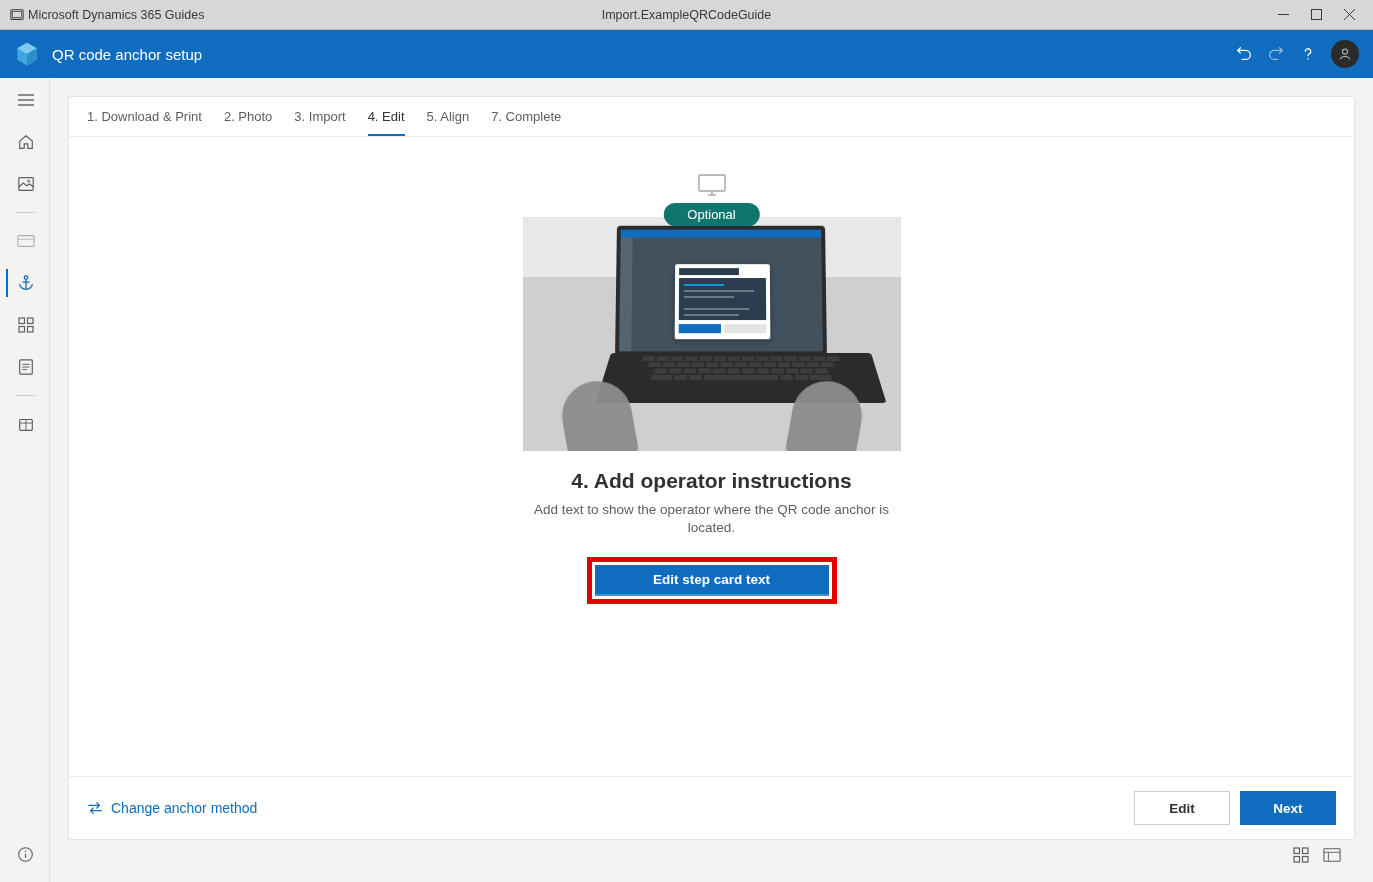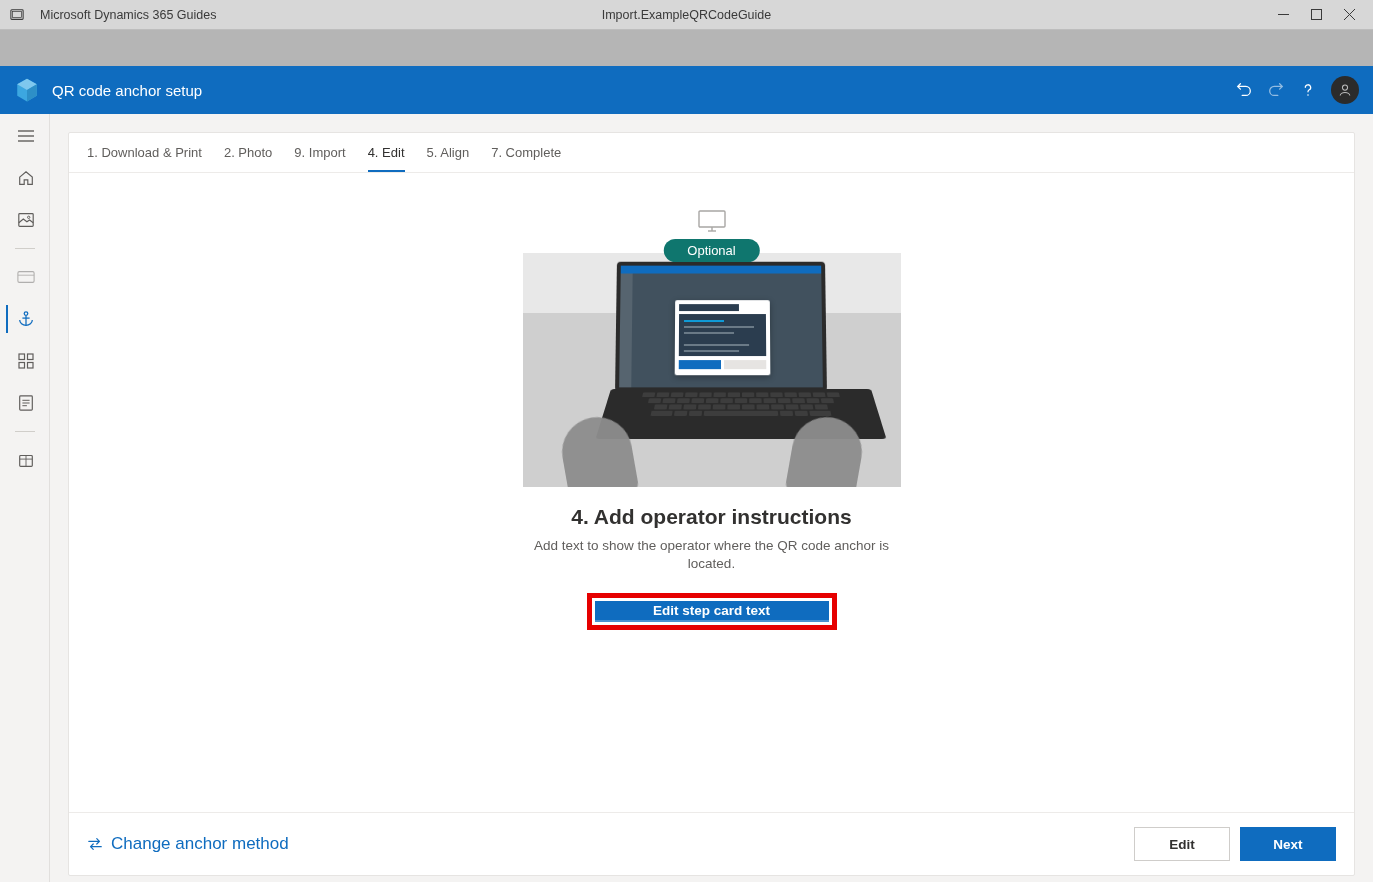--- a/index.html
+++ b/index.html
@@ -17,21 +17,21 @@
     background: #d7d7d7;
     border-bottom: 1px solid #bdbdbd;
     display: flex;
     align-items: center;
     position: relative;
   }
   .title-bar-left {
     display: flex;
     align-items: center;
     padding-left: 10px;
-    gap: 16px;
+    gap: 4px;
     color: #3a3a3a;
     font-size: 12.5px;
   }
   .title-bar-center {
     position: absolute;
     left: 50%;
     transform: translateX(-50%);
     color: #3a3a3a;
     font-size: 12.5px;
   }
@@ -43,21 +43,20 @@
     padding-right: 18px;
     color: #3a3a3a;
   }
   .app-header {
     height: 48px;
     background: #0f6cbf;
     display: flex;
     align-items: center;
     padding: 0 14px;
     color: #fff;
-    margin-top: 36px;
   }
   .app-header-title {
     font-size: 15px;
     font-weight: 500;
     margin-left: 12px;
   }
   .app-header-right {
     margin-left: auto;
     display: flex;
     align-items: center;
@@ -233,39 +232,39 @@
     max-width: 360px;
     line-height: 1.35;
   }
   .edit-btn-wrap {
     margin-top: 20px;
     border: 5px solid #e60000;
     padding: 3px;
   }
   .edit-btn {
     width: 234px;
-    height: 21px;
+    height: 31px;
     background: #0f6cbf;
     color: #fff;
     border: none;
     font-size: 13.5px;
     font-weight: 600;
     cursor: pointer;
     border-bottom: 2px solid rgba(255,255,255,0.25);
   }
   .card-footer {
     display: flex;
     align-items: center;
     padding: 14px 18px;
     border-top: 1px solid #edebe9;
     margin-top: auto;
   }
   .change-anchor {
     color: #0f6cbf;
-    font-size: 17px;
+    font-size: 14px;
     display: flex;
     align-items: center;
     gap: 8px;
     cursor: pointer;
     text-align: center;
   }
   .footer-right {
     margin-left: auto;
     display: flex;
     gap: 10px;
@@ -431,21 +430,21 @@
           <line x1="10" y1="9" x2="10" y2="14" stroke="#605e5c" stroke-width="1.4"></line>
         </svg>
     </div>
   </div>
 
   <div class="main">
     <div class="card">
       <div class="tabs">
         <div class="tab"><span>1. Download &amp; Print</span></div>
         <div class="tab"><span>2. Photo</span></div>
-        <div class="tab"><span>9. Import</span></div>
+        <div class="tab"><span>3. Import</span></div>
         <div class="tab active"><span>4. Edit</span></div>
         <div class="tab"><span>5. Align</span></div>
         <div class="tab"><span>7. Complete</span></div>
       </div>
 
       <div class="content">
         <span class="monitor-icon">
           <svg width="30" height="26" viewBox="0 0 30 26">
               <rect x="2" y="2" width="26" height="16" rx="1" fill="none" stroke="#a8a6a4" stroke-width="1.4"></rect>
               <line x1="11" y1="22" x2="19" y2="22" stroke="#a8a6a4" stroke-width="1.4"></line>

